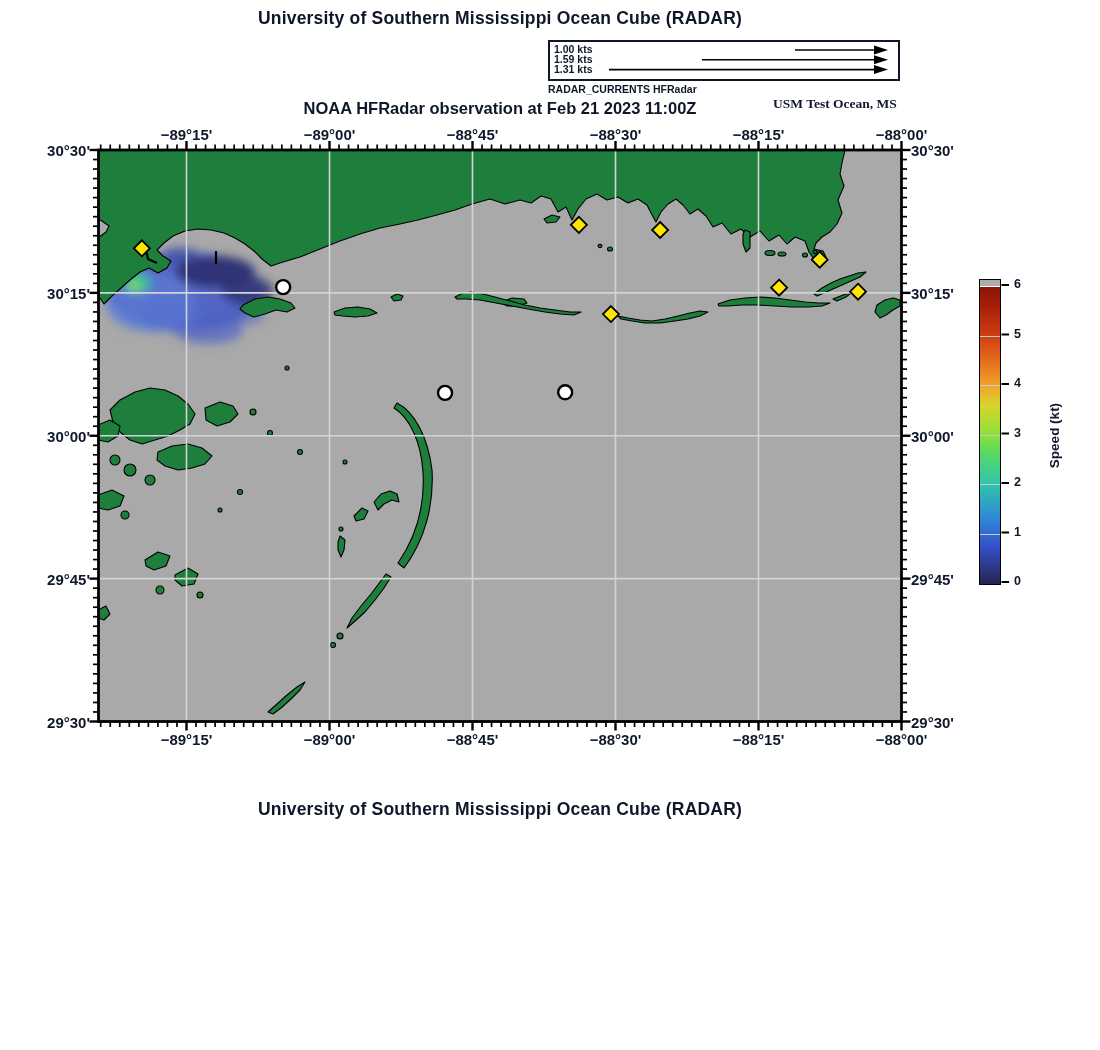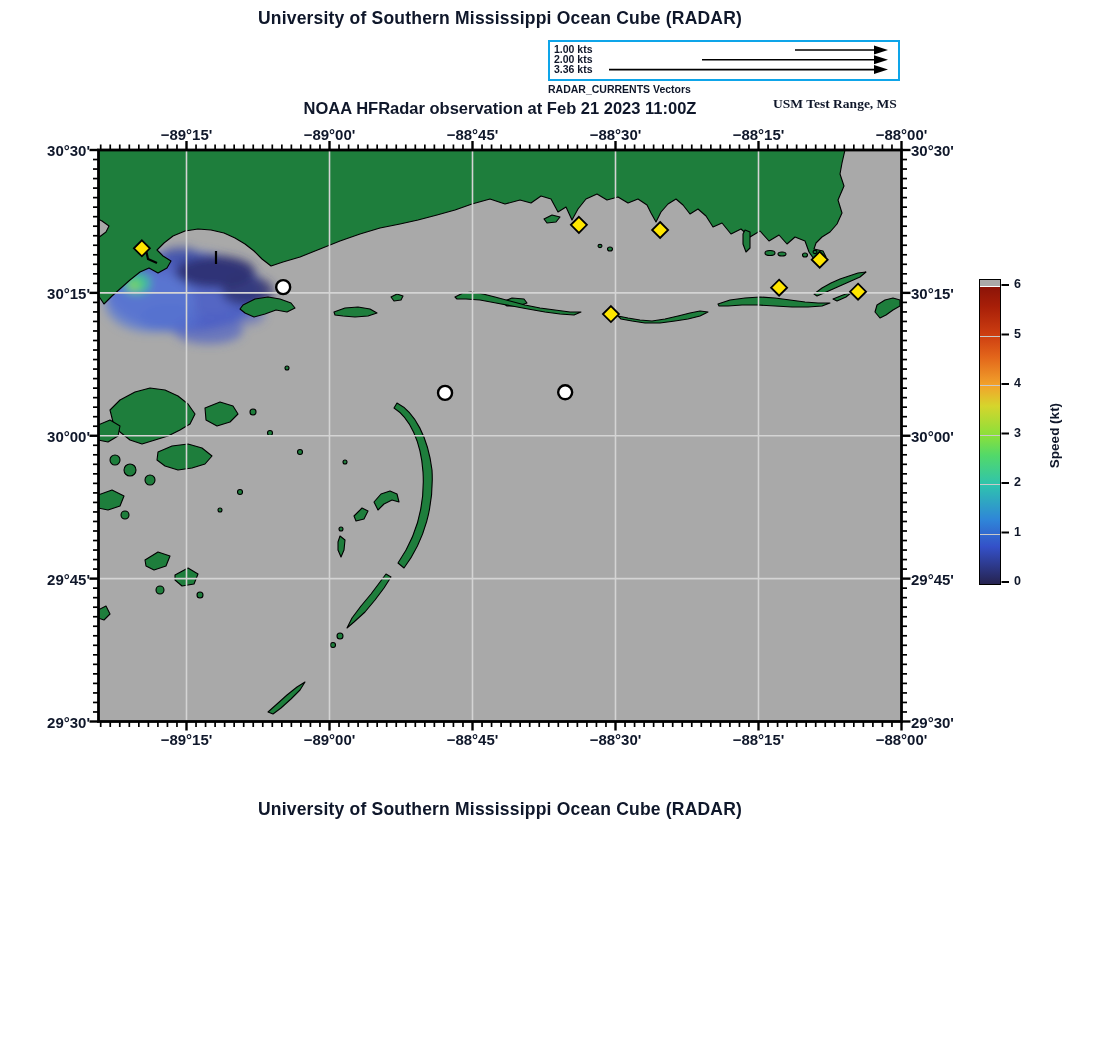--- a/index.html
+++ b/index.html
@@ -1,21 +1,21 @@
 <!DOCTYPE html>
 <html><head>
 <meta charset="utf-8">
 <style>
   html,body{margin:0;padding:0;background:#fff;}
   .page{position:relative;width:1100px;height:1050px;background:#ffffff;overflow:hidden;
         font-family:"Liberation Sans",sans-serif;color:#0f172a;}
   .abs{position:absolute;}
   .title{font-weight:bold;font-size:17.5px;text-align:center;letter-spacing:0.2px;}
   .legend-label{font-weight:bold;font-size:13px;line-height:16px;}
-  .vecbox{border:2px solid #0ea5e9;background:#fff;text-align:center;}
+  .vecbox{border:2px solid #0f172a;background:#fff;text-align:center;}
   .vecrow-label{font-weight:bold;font-size:10.5px;line-height:9.6px;}
   .veccaption{font-weight:bold;font-size:10.5px;}
   .serif-title{font-family:Liberation Sans, sans-serif;font-weight:bold;font-size:16.5px;text-align:center;}
   .range-label{font-family:"Liberation Serif",serif;font-weight:bold;font-size:13.5px;text-align:center;}
   .axlabel{position:absolute;font-size:15px;font-weight:600;white-space:nowrap;}
   .cb-ticklabel{position:absolute;font-size:12.5px;font-weight:600;}
   .cb-label{position:absolute;font-weight:bold;font-size:13.5px;white-space:nowrap;
             transform:rotate(-90deg);transform-origin:center center;}
   .colorbar{position:absolute;border:1.5px solid #000;box-sizing:border-box;}
   .cb-cap{position:absolute;left:0;top:0;width:100%;background:#ababab;}
@@ -35,27 +35,27 @@
       <g id="vec-arrows">
           <line x1="245" y1="8" x2="328" y2="8" stroke="#000" stroke-width="1.6"></line>
           <path d="M338,8 L324,3.5 L324,12.5 Z" fill="#000"></path>
           <line x1="152" y1="17.8" x2="328" y2="17.8" stroke="#000" stroke-width="1.6"></line>
           <path d="M338,17.8 L324,13.3 L324,22.3 Z" fill="#000"></path>
           <line x1="59" y1="27.6" x2="328" y2="27.6" stroke="#000" stroke-width="1.6"></line>
           <path d="M338,27.6 L324,23.1 L324,32.1 Z" fill="#000"></path>
         </g>
     </svg>
     <div class="vecrow-label" style="position:absolute;left:4px;top:3px;">1.00 kts</div>
-    <div class="vecrow-label" style="position:absolute;left:4px;top:13px;">2.00 kts</div>
-    <div class="vecrow-label" style="position:absolute;left:4px;top:23px;">3.36 kts</div>
+    <div class="vecrow-label" style="position:absolute;left:4px;top:13px;">1.59 kts</div>
+    <div class="vecrow-label" style="position:absolute;left:4px;top:23px;">1.31 kts</div>
   </div>
-  <div class="abs veccaption" style="left:548px;top:83px;">RADAR_CURRENTS Vectors</div>
+  <div class="abs veccaption" style="left:548px;top:83px;">RADAR_CURRENTS HFRadar</div>
 
   <div class="abs serif-title" style="left:98px;top:99px;width:804px;">NOAA HFRadar observation at Feb 21 2023 11:00Z</div>
-  <div class="abs range-label" style="left:760px;top:96px;width:150px;">USM Test Range, MS</div>
+  <div class="abs range-label" style="left:760px;top:96px;width:150px;">USM Test Ocean, MS</div>
 
   <svg class="abs" style="left:0;top:0;" width="1100" height="1050">
     <defs>
       <filter id="blobblur" x="-40%" y="-40%" width="180%" height="180%">
         <feGaussianBlur stdDeviation="5"></feGaussianBlur>
       </filter>
       <clipPath id="mapclip">
           <rect x="98.5" y="150" width="803" height="571.5"></rect>
         </clipPath>
     </defs>

